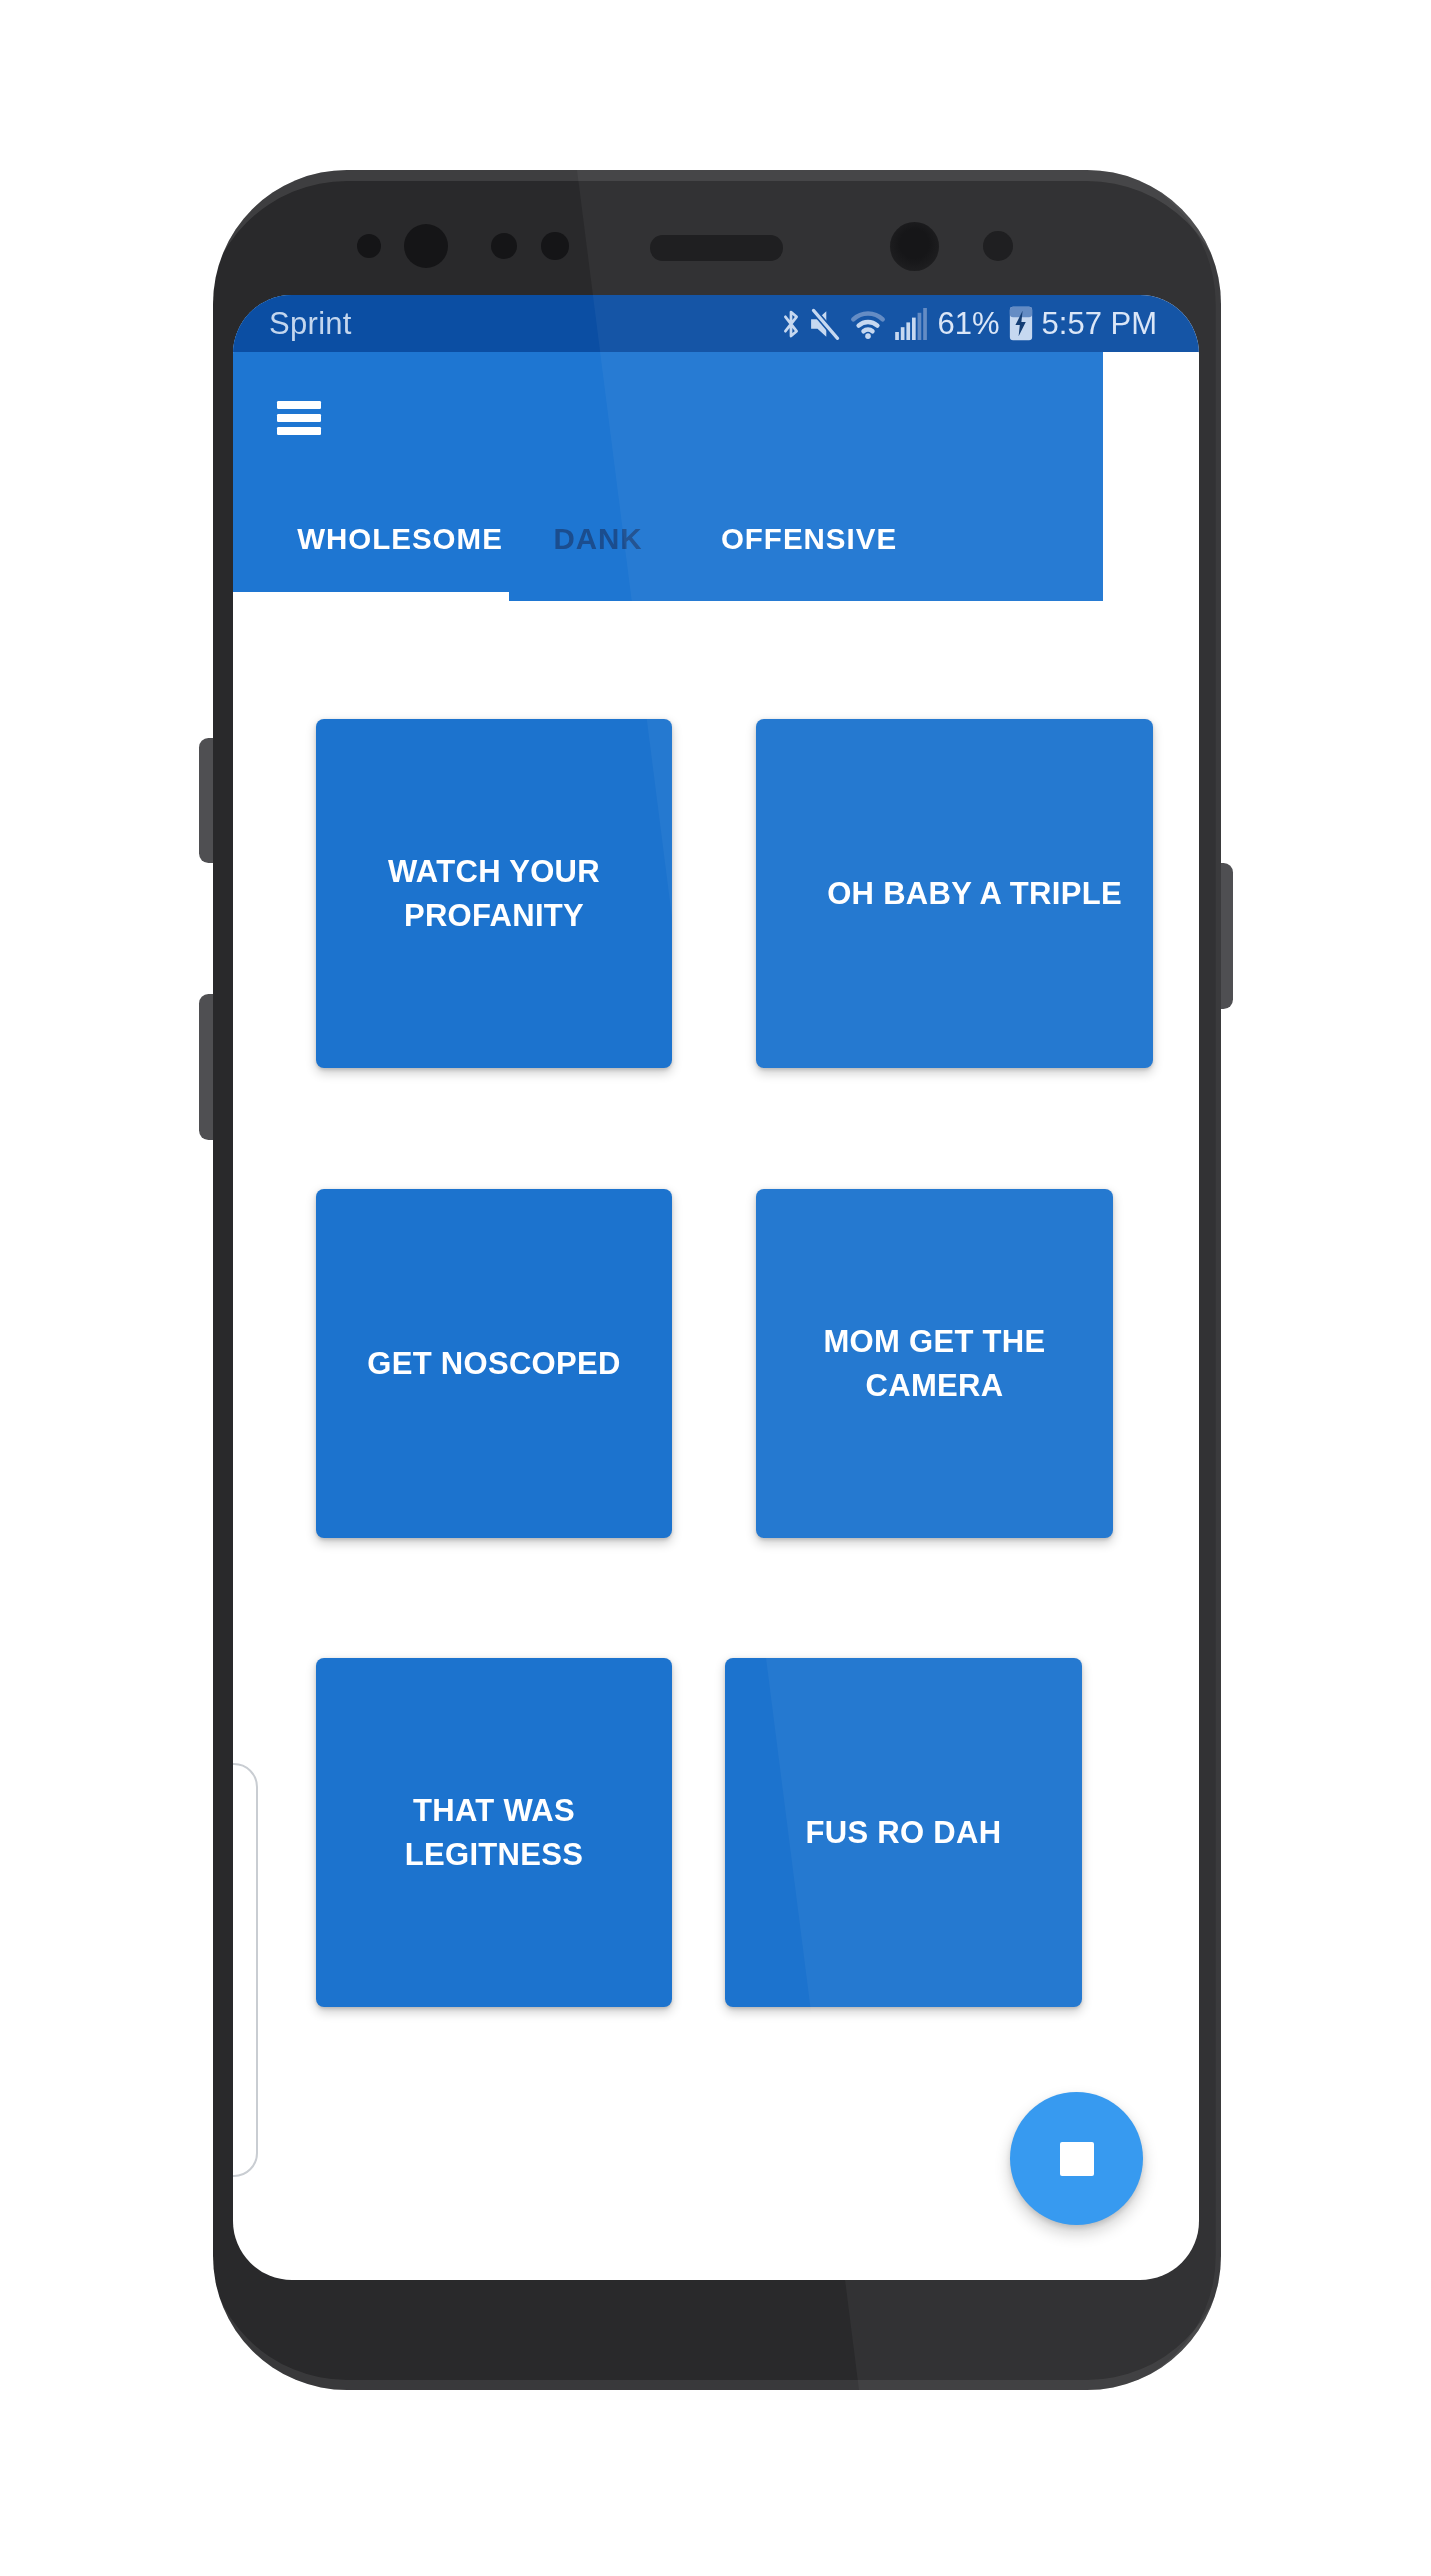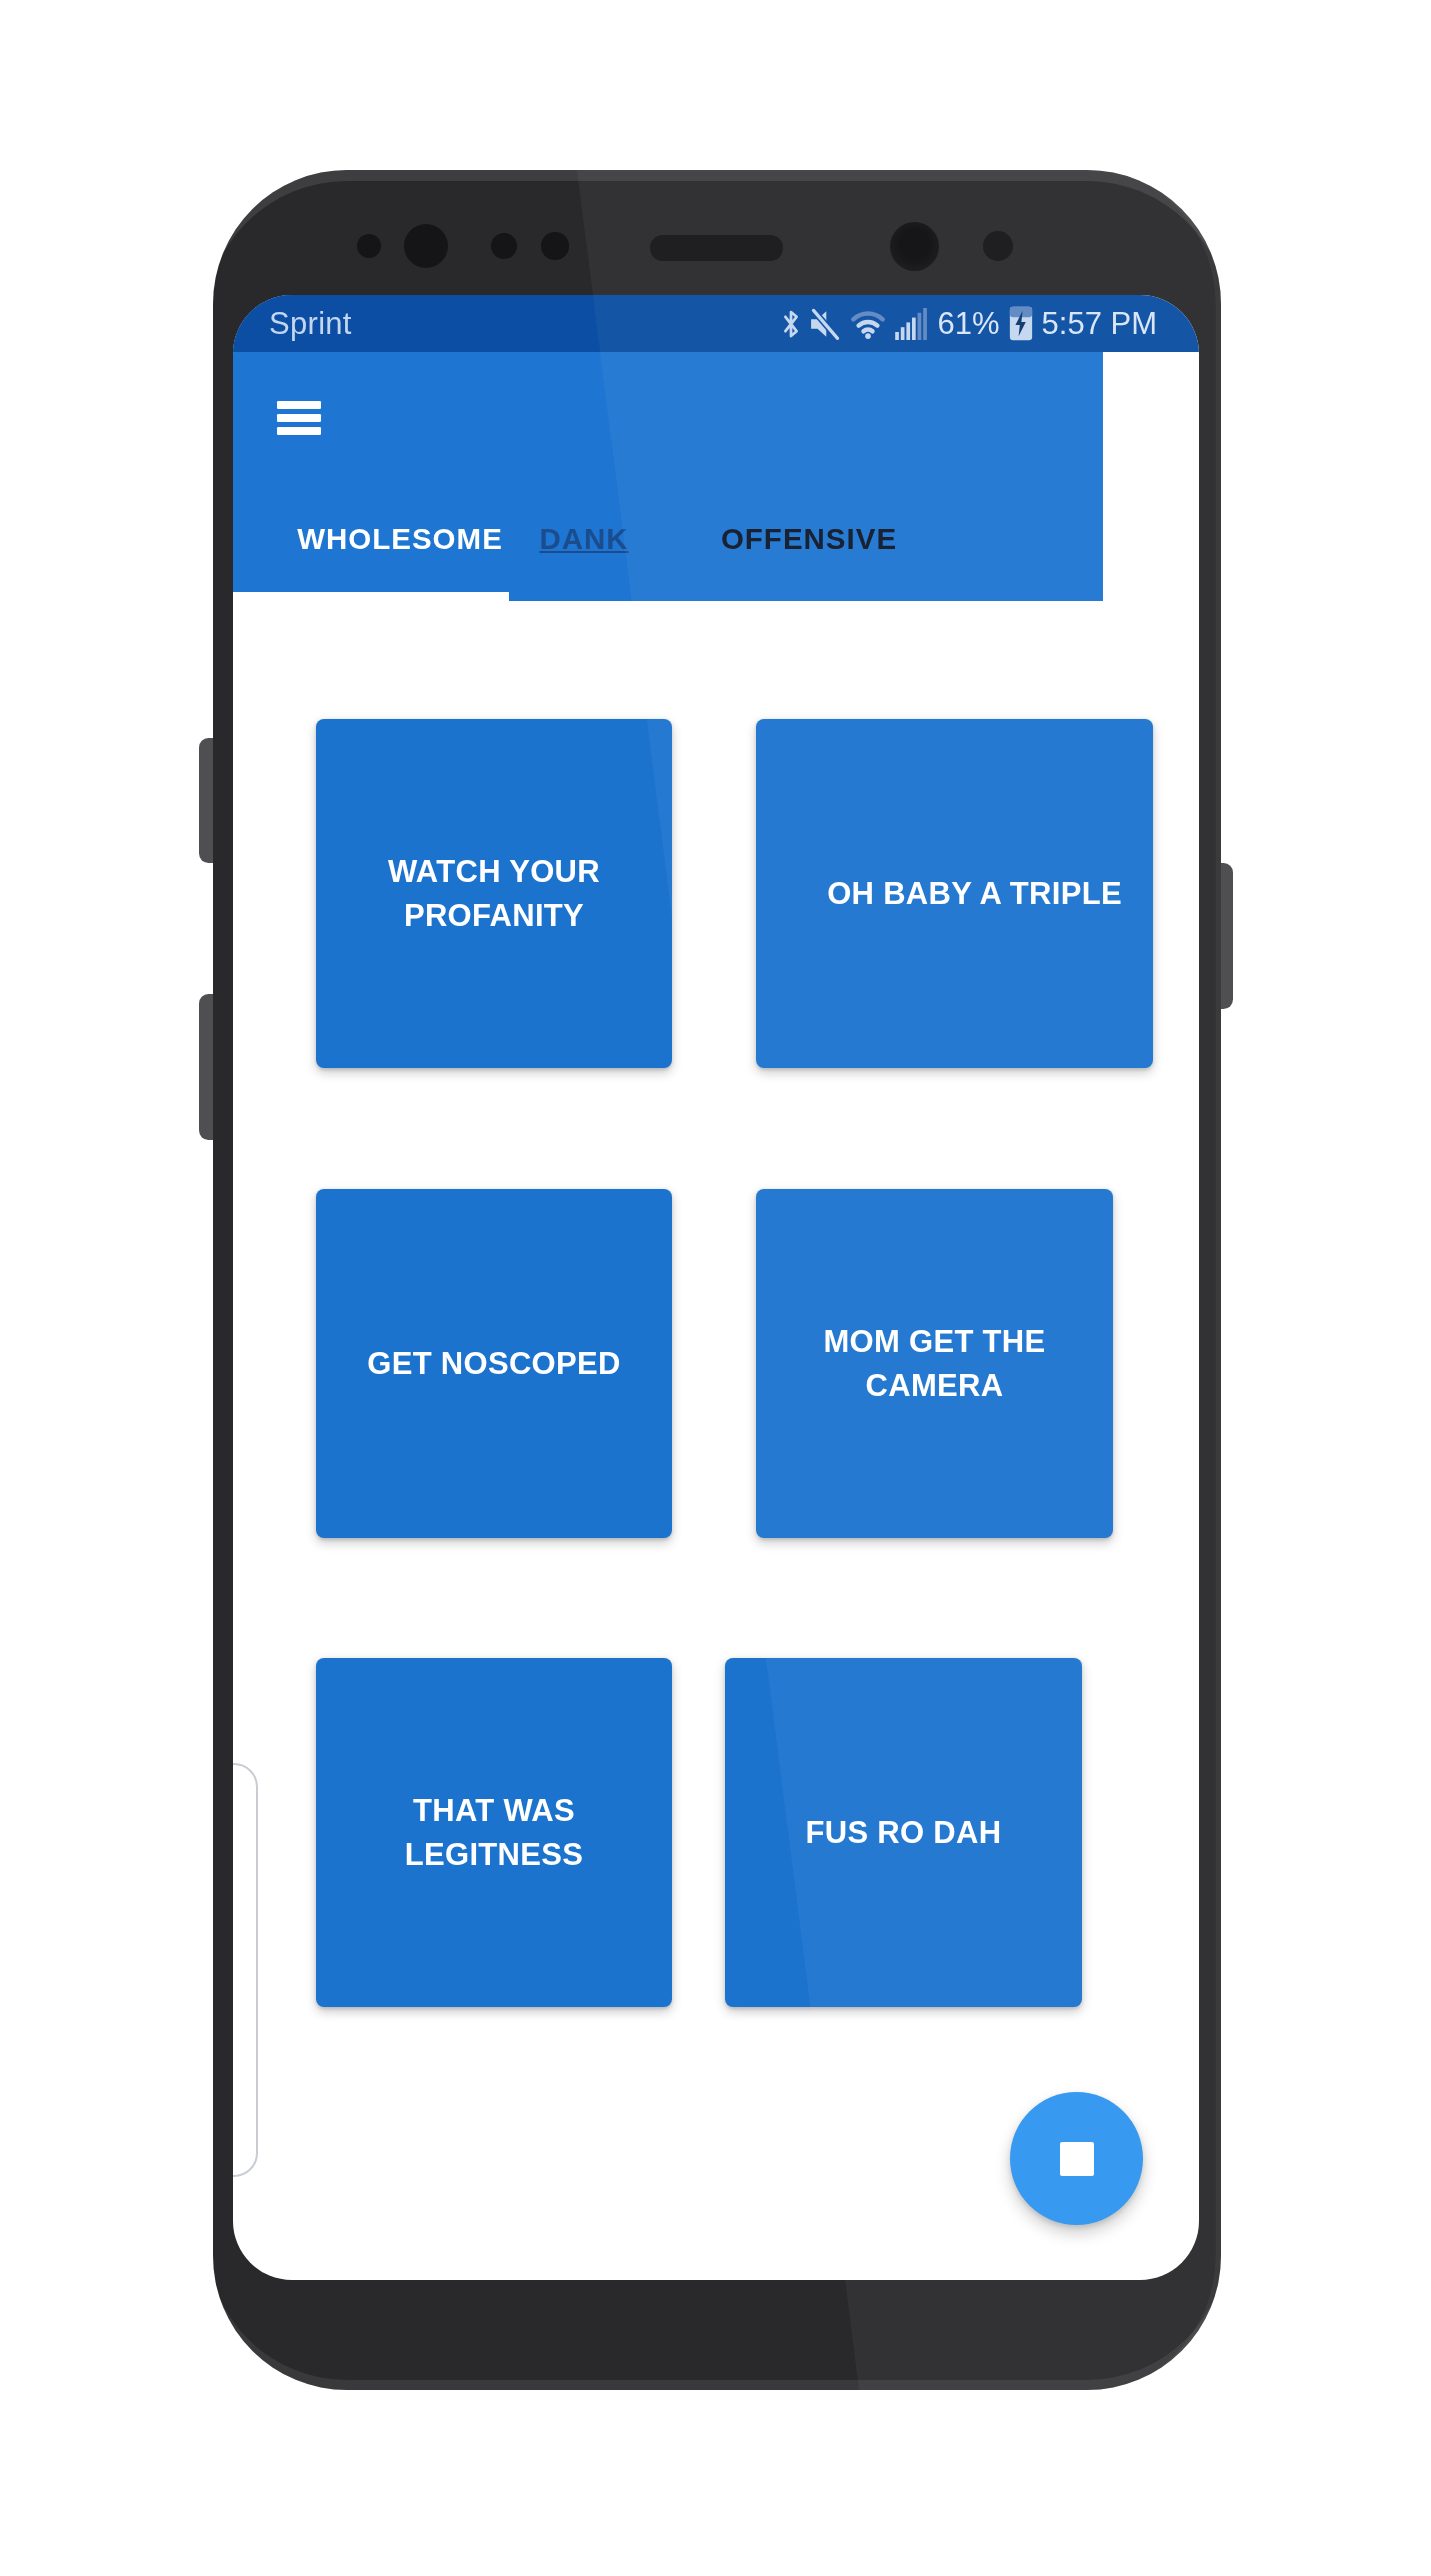--- a/index.html
+++ b/index.html
@@ -68,22 +68,22 @@
   .title{
     position:absolute;left:170px;top:101px;height:47px;line-height:47px;
     font-size:47px;font-weight:700;color:#ffffff;letter-spacing:-0.7px;white-space:nowrap;
   }
 
   .tab{
     position:absolute;top:229px;height:29.5px;line-height:29.5px;text-align:center;
     font-size:29.5px;font-weight:700;letter-spacing:1px;cursor:pointer;white-space:nowrap;
   }
   .tab-0{left:0;width:278px;color:#ffffff;padding-left:28px;}
-  .tab-1{left:264px;width:174px;color:#1b4d8e;text-decoration:underline;}
-  .tab-2{left:452px;width:248px;color:#0f172a;}
+  .tab-1{left:278px;width:174px;color:#1b4d8e;}
+  .tab-2{left:452px;width:248px;color:#ffffff;}
   .tab-underline{position:absolute;left:0;top:297px;width:276px;height:9.4px;background:#ffffff;}
 
   
   .sb-btn{
     position:absolute;width:356px;height:349px;background:#1c73ce;border-radius:8px;
     display:flex;align-items:center;justify-content:center;text-align:center;
     color:#ffffff;font-size:31px;font-weight:700;line-height:1.4;letter-spacing:0.3px;
     white-space:pre-line;cursor:pointer;
     box-shadow:0 4.7px 10.7px rgba(0,0,0,0.20), 0 1.3px 3.4px rgba(0,0,0,0.14);
   }

